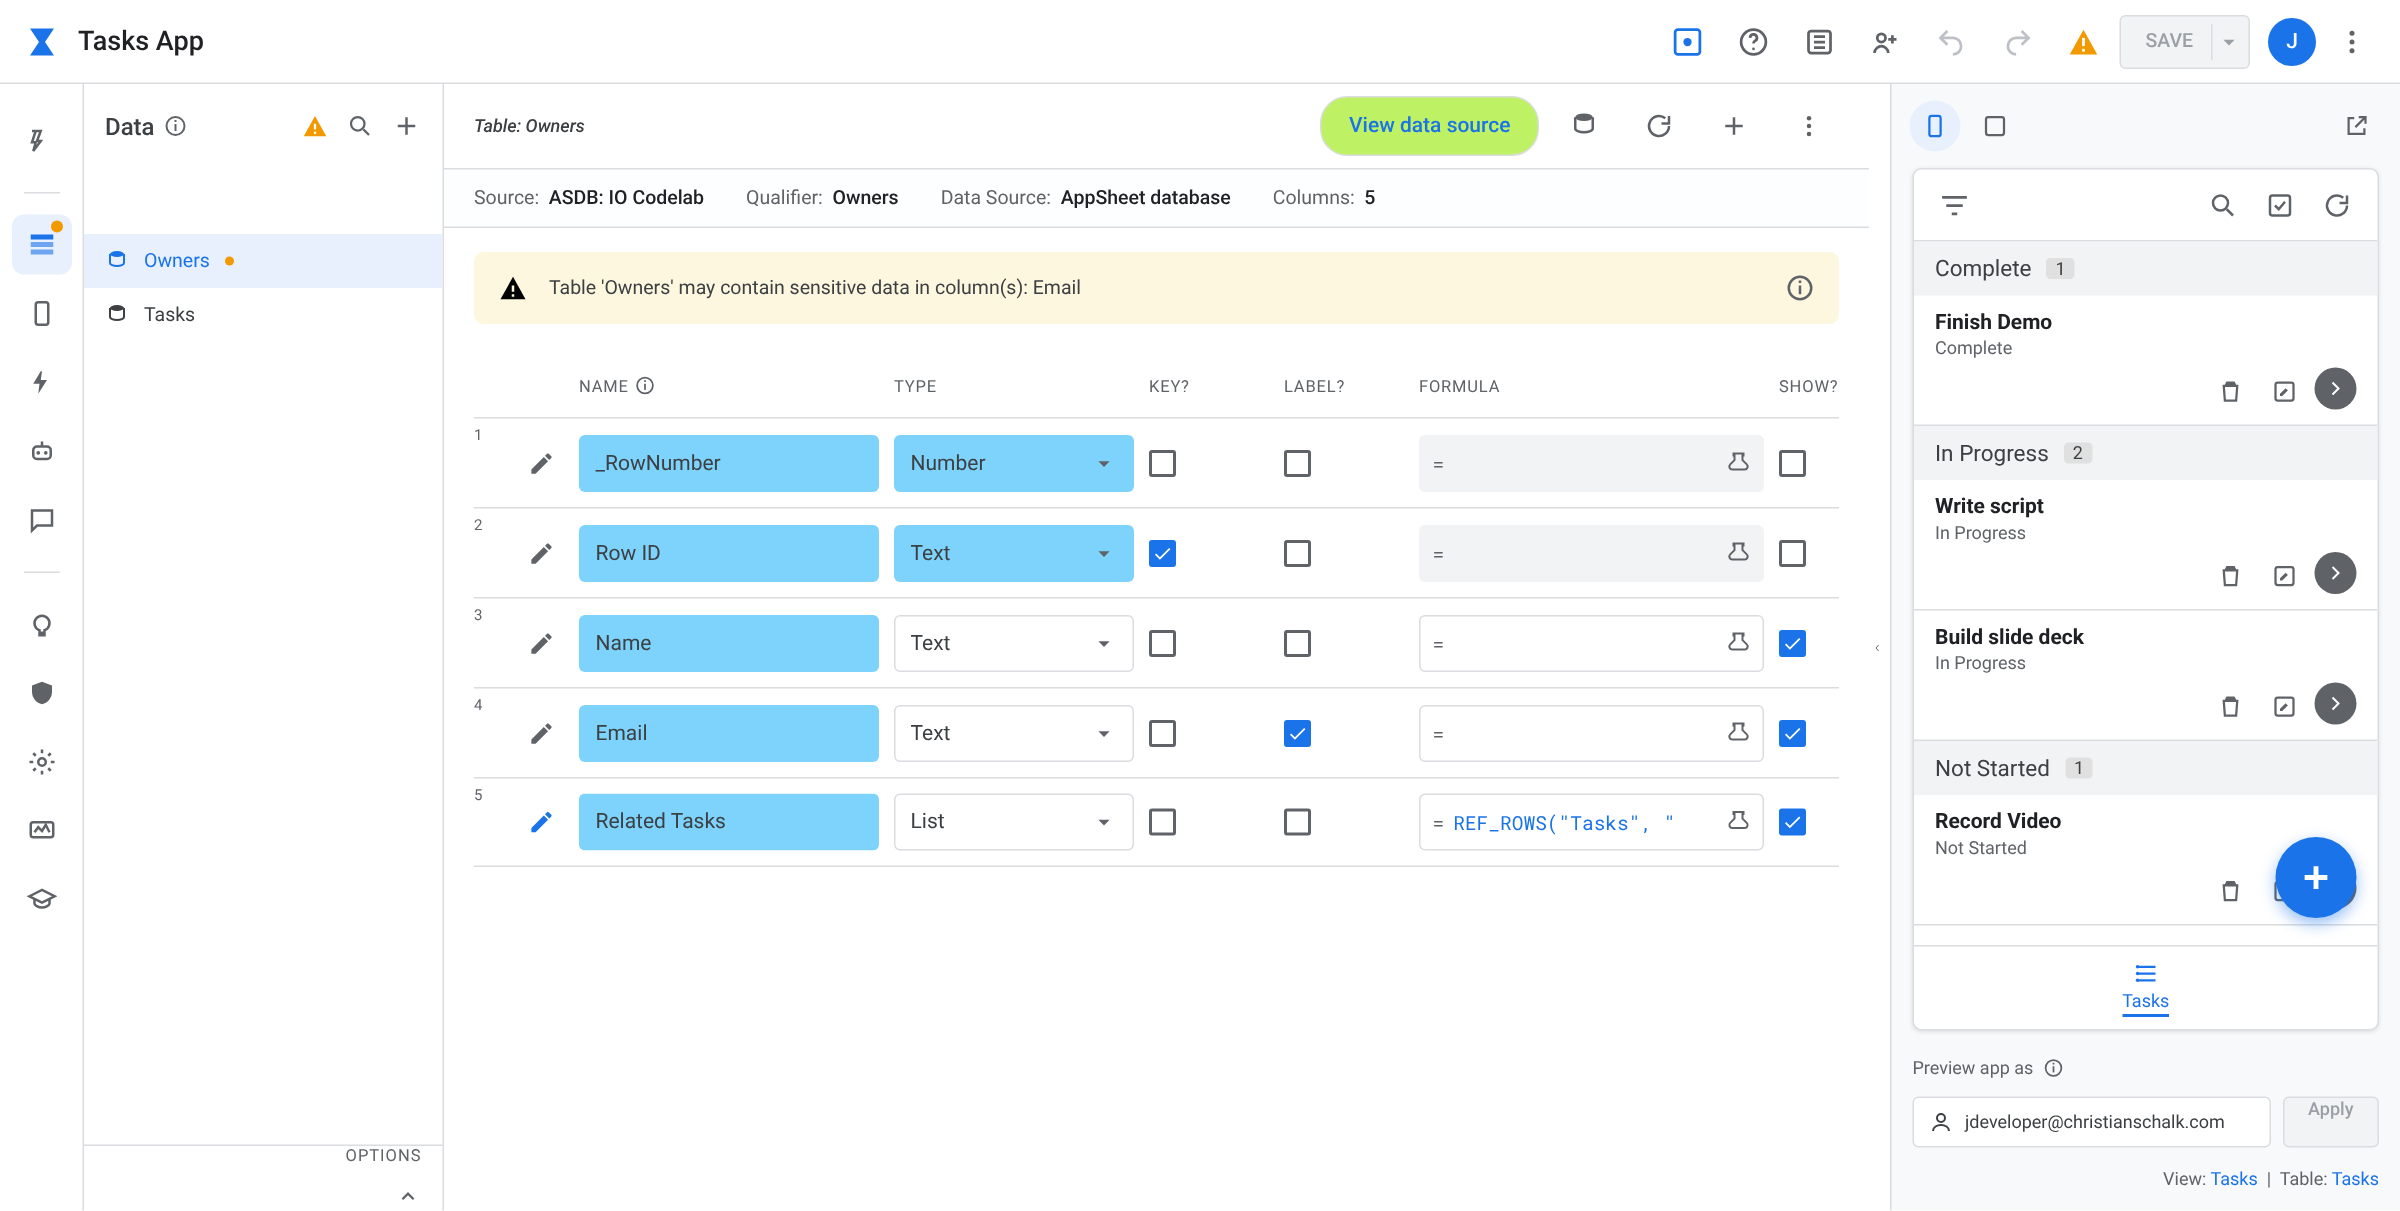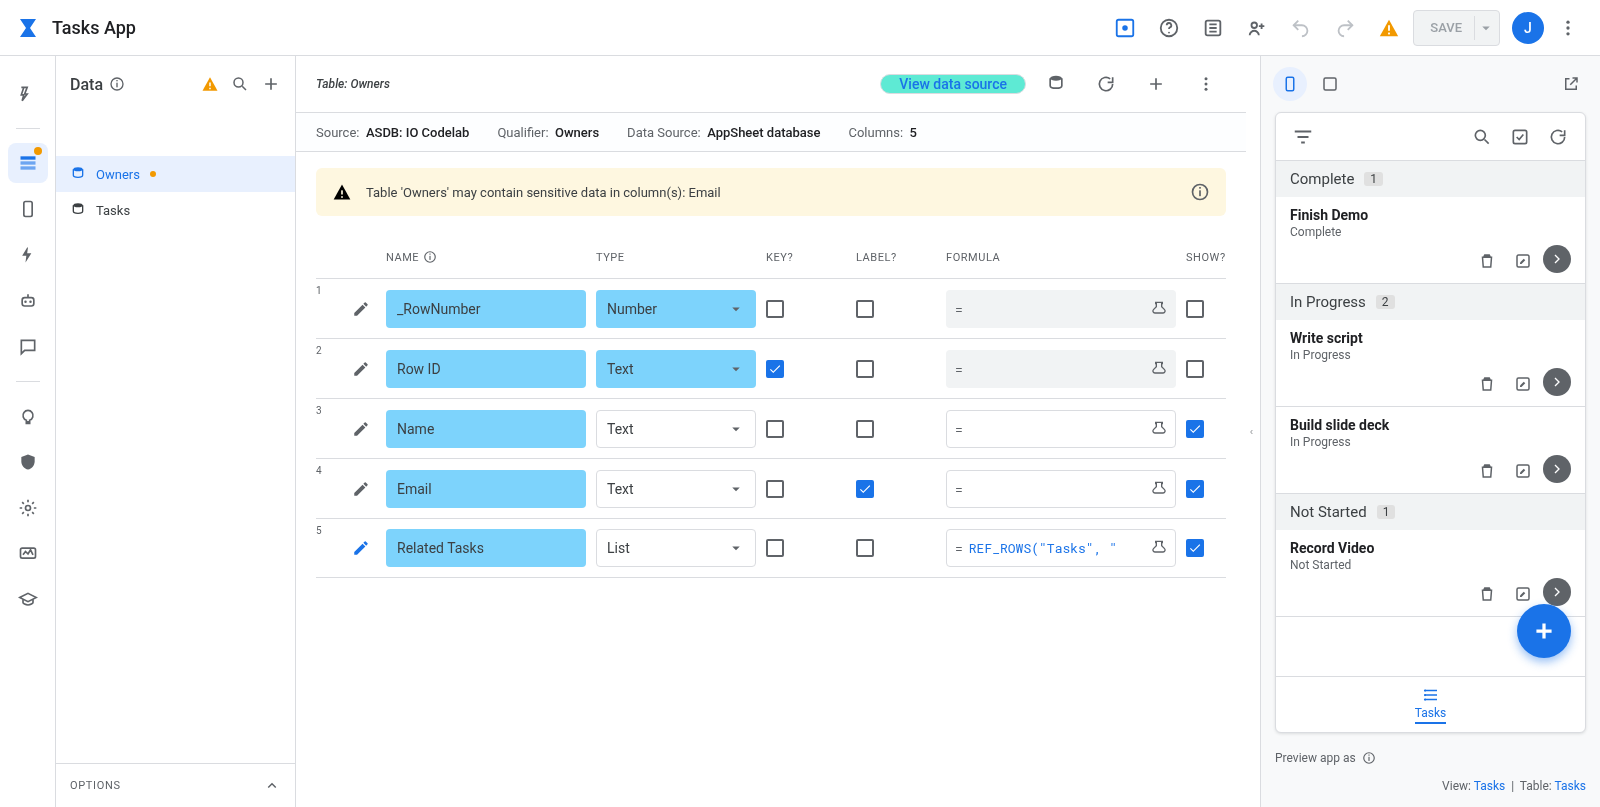--- a/index.html
+++ b/index.html
@@ -43,30 +43,30 @@
   .data-panel { width:240px; border-right:1px solid var(--border); display:flex; flex-direction:column; min-height:0;gap:44px; }
   .data-head { height:56px; display:flex; align-items:center; padding:0 14px; gap:6px; }
   .data-head .title { font-size:16px; font-weight:500; }
   .data-head svg.info { color:var(--text-soft); }
   .data-head .spacer { flex:1; }
   .data-list { flex:1; overflow:auto; }
   .data-row { height:36px; display:flex; align-items:center; padding:0 14px; gap:10px; cursor:pointer; font-size:13px; }
   .data-row.active { background:var(--sel-bg); color:var(--blue); }
   .data-row .dot { width:6px; height:6px; border-radius:50%; background:var(--amber); }
   .data-row svg { color: currentColor; }
-  .options-row { height:44px; border-top:1px solid var(--border); display:flex; align-items:center; padding:0 14px; font-size:11px; letter-spacing:.06em; color:var(--text-soft); justify-content:space-between; }
+  .options-row { height:44px; border-top:1px solid var(--border); display:flex; align-items:flex-end; padding:0 14px; font-size:11px; letter-spacing:.06em; color:var(--text-soft); justify-content:space-between;flex-direction:column; }
   .user-settings-row { height:36px; display:flex; align-items:center; padding:0 14px; gap:10px; color:var(--text-soft); font-size:14px; }
 
   
   .main { flex:1; display:flex; min-width:0; }
   .content { flex:1; min-width:0; display:flex; flex-direction:column; }
   .content-head { height:56px; display:flex; align-items:center; padding:0 20px; gap:10px; }
   .content-head .title { font-size:12px; font-weight:500;font-style:italic; }
   .content-head .spacer { flex:1; }
-  .pill-btn { height:20px; padding:0 18px; border:1px solid var(--border); border-radius:18px; color:var(--blue); font-weight:500; display:flex; align-items:center; cursor:pointer; background:#5eead4;}
+  .pill-btn { height:40px; padding:0 18px; border:1px solid var(--border); border-radius:18px; color:var(--blue); font-weight:500; display:flex; align-items:center; cursor:pointer; background:#bef264;}
   .meta-row { height:40px; display:flex; align-items:center; padding:0 20px; gap:28px; font-size:13px; color:var(--text-soft); border-bottom:1px solid var(--border); border-top:1px solid var(--border); background:#f8fbff55;}
   .meta-row b { color:#202124; font-weight:500;}
 
   .scroll-area { flex:1; overflow:auto; padding:0 20px 20px; }
   .warning-banner { margin-top:16px; background:#fef7e0; border-radius:6px; display:flex; align-items:center; padding:14px 16px; gap:14px; color:#3c4043; }
   .warning-banner .w-icon { color:#000; }
   .warning-banner .spacer { flex:1; }
 
   
   .cols-table { margin-top:20px; }
@@ -764,20 +764,30 @@
         </div>
       </div>
 
       <div class="preview-as" style="flex-direction:column; align-items:flex-start;">
         <div style="display:flex; align-items:center; gap:6px;">
           <span>Preview app as</span>
           <svg width="14" height="14" viewBox="0 0 24 24">
               <use href="#i-info"></use>
             </svg>
         </div>
+        <div class="row2">
+          <div class="emailbox">
+            <svg width="16" height="16" viewBox="0 0 24 24">
+                <circle cx="12" cy="8" r="4" fill="none" stroke="currentColor" stroke-width="2"></circle>
+                <path d="M4 21c0-4 4-6 8-6s8 2 8 6" fill="none" stroke="currentColor" stroke-width="2"></path>
+              </svg>
+            <span>jdeveloper@christianschalk.com</span>
+          </div>
+          <div class="apply-btn"><span>Apply</span></div>
+        </div>
       </div>
       <div class="view-footer" style="text-align:right">
         <span>View:</span> <a href="#">Tasks</a>
         &nbsp;|&nbsp;
         <span>Table:</span> <a href="#">Tasks</a>
       </div>
     </div>
   </div>
 </div>
 

